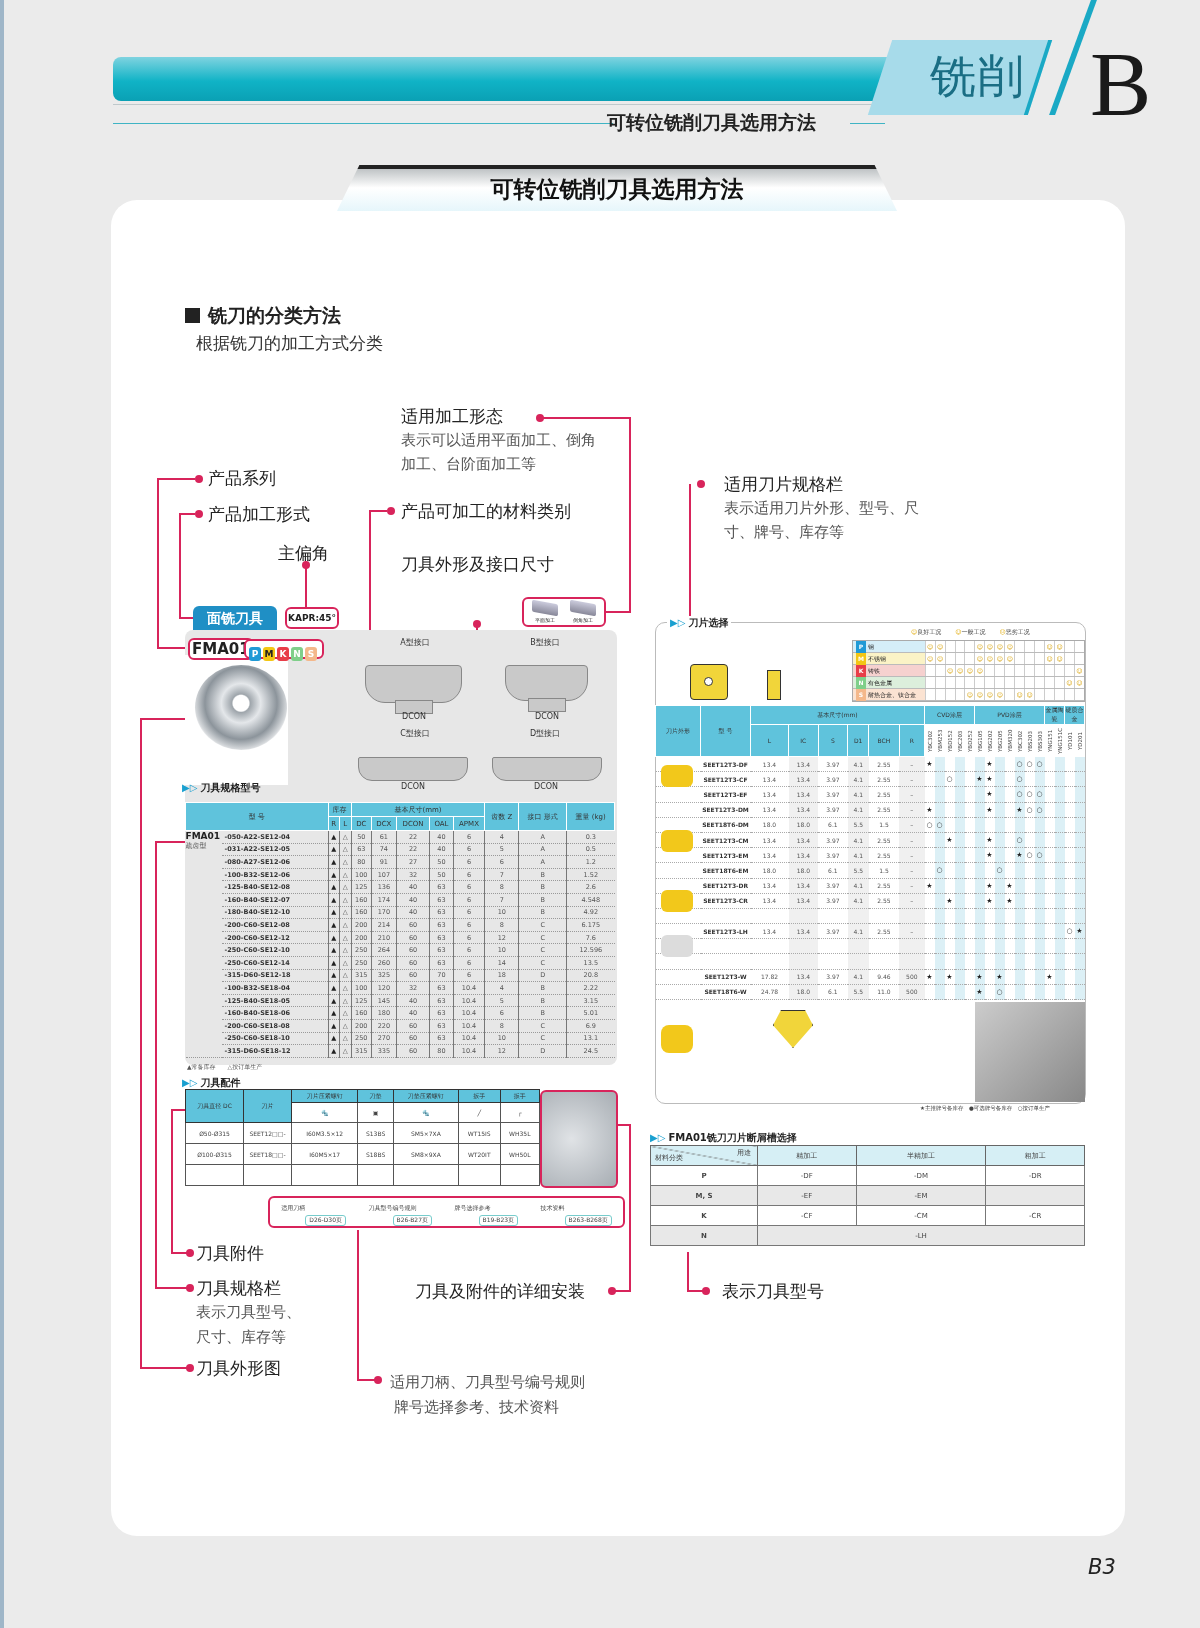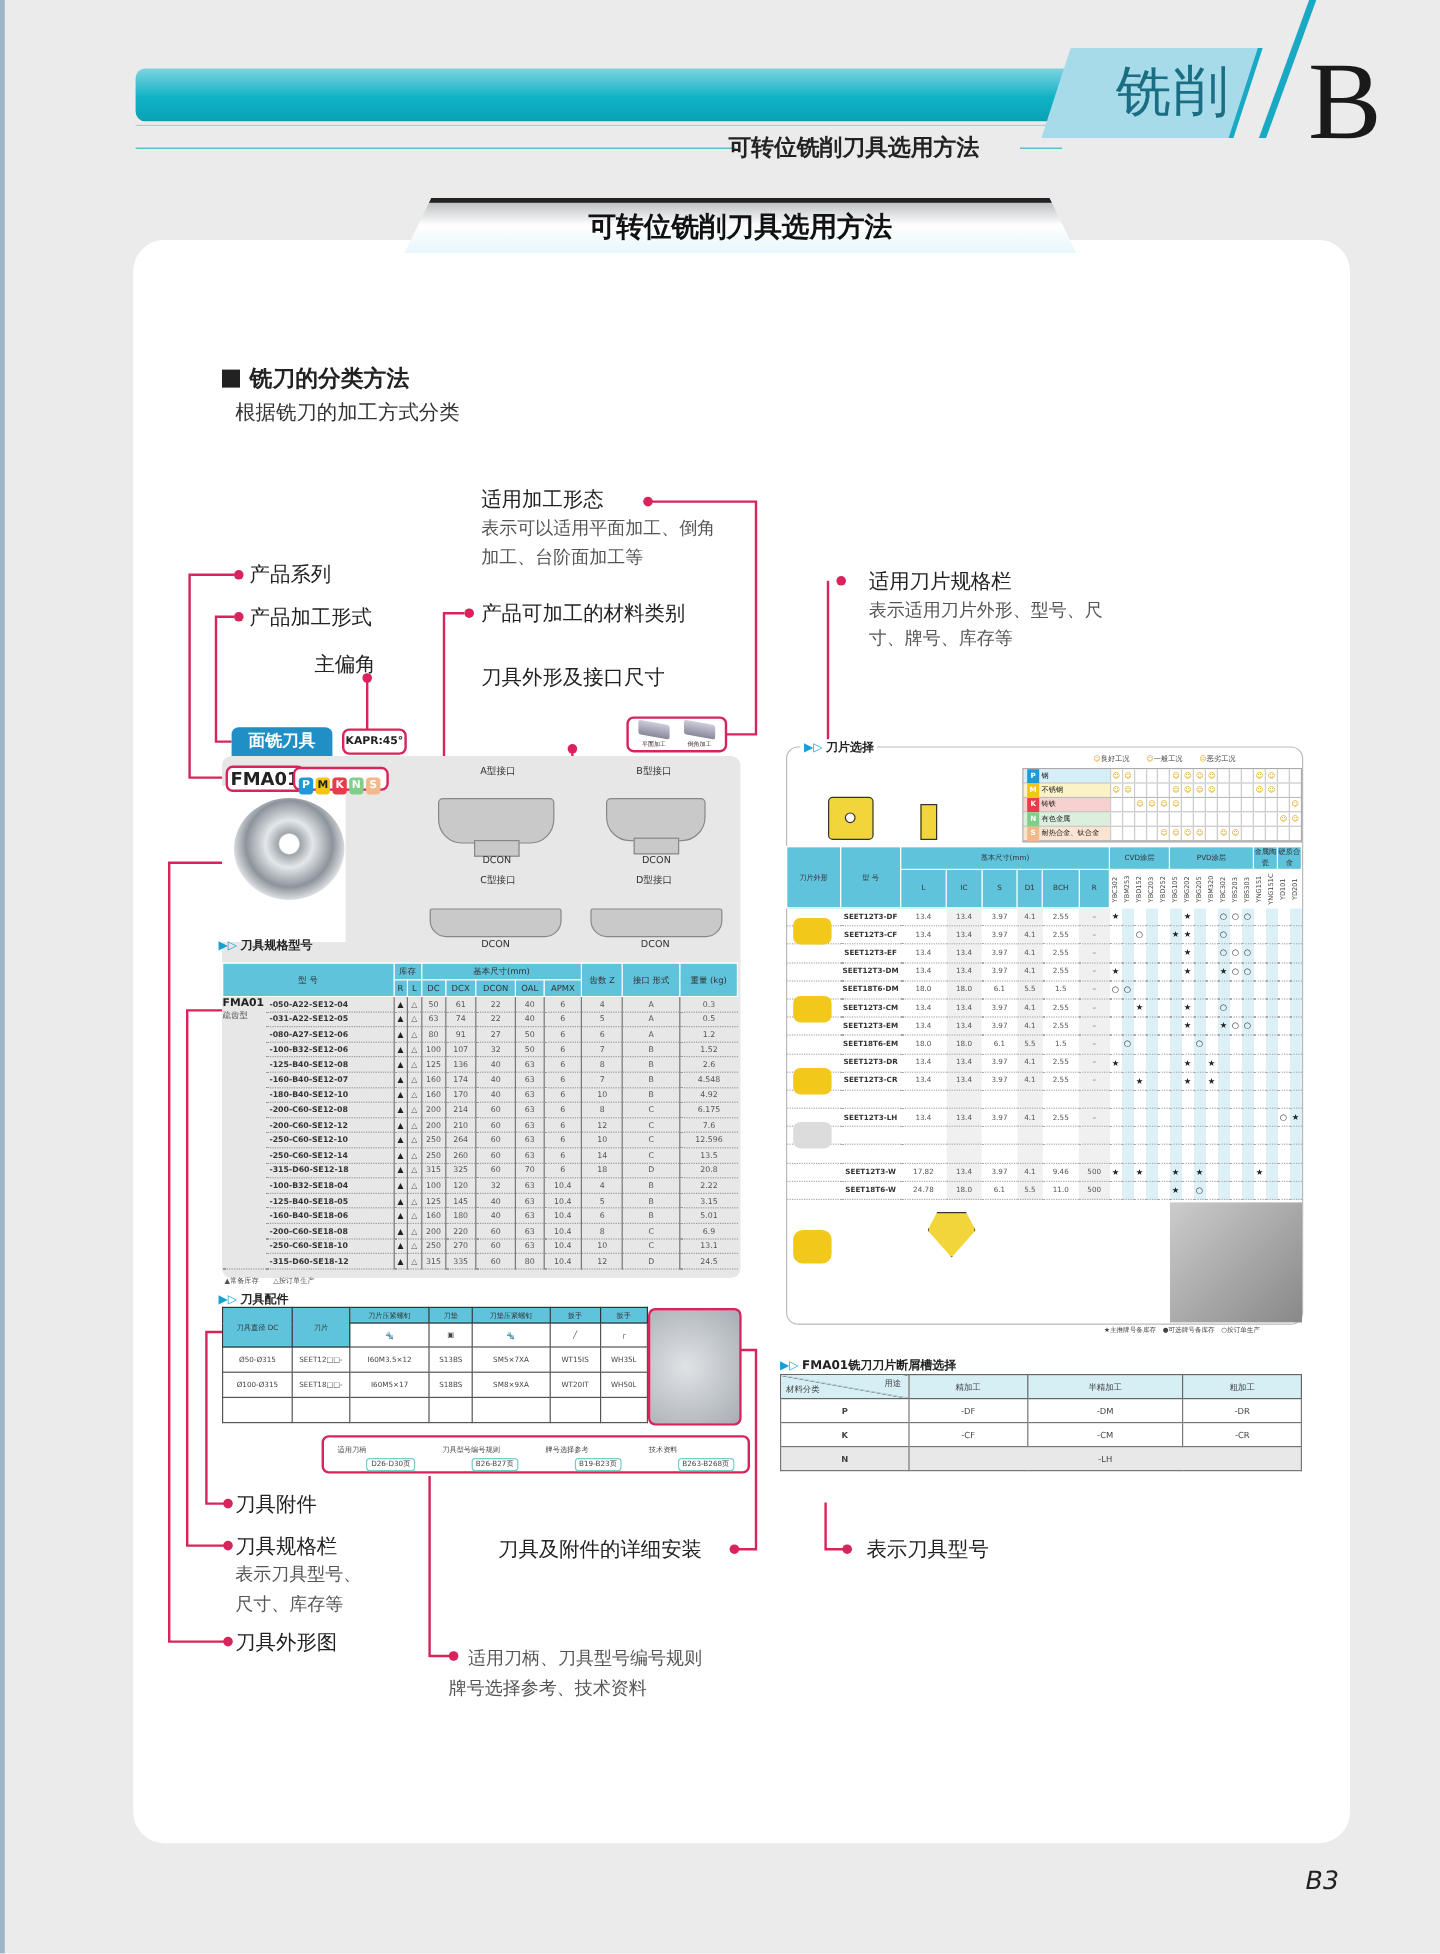--- a/index.html
+++ b/index.html
@@ -113,33 +113,33 @@
     <circle cx="706" cy="1291" r="4"></circle>
   </g>
 </svg>
 
 <div class="abs lbl" style="left:401px;top:405px">适用加工形态</div>
 <div class="abs lbl small" style="left:401px;top:428px">表示可以适用平面加工、倒角</div>
 <div class="abs lbl small" style="left:401px;top:452px">加工、台阶面加工等</div>
 <div class="abs lbl" style="left:208px;top:467px">产品系列</div>
 <div class="abs lbl" style="left:208px;top:503px">产品加工形式</div>
 <div class="abs lbl" style="left:401px;top:500px">产品可加工的材料类别</div>
-<div class="abs lbl" style="left:262px;top:542px">主偏角</div>
+<div class="abs lbl" style="left:278px;top:542px">主偏角</div>
 <div class="abs lbl" style="left:401px;top:553px">刀具外形及接口尺寸</div>
 <div class="abs lbl" style="left:724px;top:473px">适用刀片规格栏</div>
 <div class="abs lbl small" style="left:724px;top:496px">表示适用刀片外形、型号、尺</div>
 <div class="abs lbl small" style="left:724px;top:520px">寸、牌号、库存等</div>
 <div class="abs lbl" style="left:196px;top:1242px">刀具附件</div>
 <div class="abs lbl" style="left:196px;top:1277px">刀具规格栏</div>
 <div class="abs lbl small" style="left:196px;top:1300px">表示刀具型号、</div>
 <div class="abs lbl small" style="left:196px;top:1325px">尺寸、库存等</div>
 <div class="abs lbl" style="left:196px;top:1357px">刀具外形图</div>
 <div class="abs lbl" style="left:415px;top:1280px">刀具及附件的详细安装</div>
 <div class="abs lbl small" style="left:390px;top:1370px">适用刀柄、刀具型号编号规则</div>
-<div class="abs lbl small" style="left:374px;top:1395px">牌号选择参考、技术资料</div>
+<div class="abs lbl small" style="left:394px;top:1395px">牌号选择参考、技术资料</div>
 <div class="abs lbl" style="left:722px;top:1280px">表示刀具型号</div>
 
 <div class="abs pbox" style="left:522px;top:597px;width:84px;height:30px;background:#fff">
   <div class="abs" style="left:8px;top:3px;width:26px;height:12px;background:linear-gradient(#ccd,#889);border-radius:2px;transform:skewY(10deg)"></div>
   <div class="abs" style="left:46px;top:3px;width:26px;height:12px;background:linear-gradient(#ccd,#889);border-radius:2px;transform:skewY(10deg)"></div>
   <div class="abs" style="left:2px;top:18px;width:38px;font-size:5px;text-align:center">平面加工</div>
   <div class="abs" style="left:40px;top:18px;width:38px;font-size:5px;text-align:center">倒角加工</div>
 </div>
 
 <div class="abs panel"></div>
@@ -1100,20 +1100,26 @@
       <th>粗加工</th>
     </tr>
   </thead>
   <tbody id="chip-body">
       <tr>
         <td style="font-weight: bold;">P</td>
         <td>-DF</td>
         <td>-DM</td>
         <td>-DR</td>
       </tr>
+      <tr class="alt">
+        <td style="font-weight: bold;">M, S</td>
+        <td>-EF</td>
+        <td>-EM</td>
+        <td></td>
+      </tr>
       <tr>
         <td style="font-weight: bold;">K</td>
         <td>-CF</td>
         <td>-CM</td>
         <td>-CR</td>
       </tr>
       <tr class="alt">
         <td style="font-weight: bold;">N</td>
         <td colspan="3">-LH</td>
       </tr>

